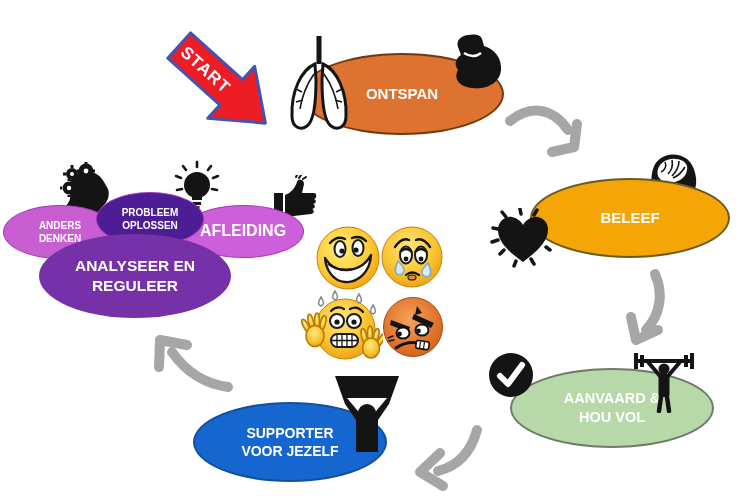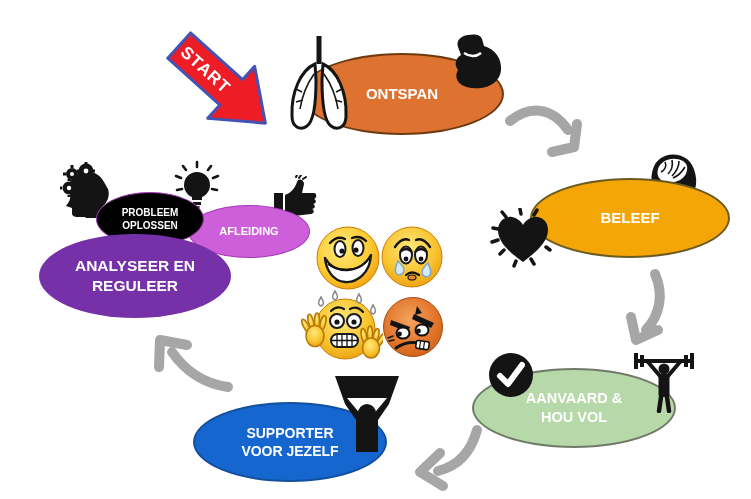--- a/index.html
+++ b/index.html
@@ -9,26 +9,26 @@
   }
   .abs{position:absolute;}
   .node{
     position:absolute;border-radius:50%;display:flex;align-items:center;justify-content:center;
     text-align:center;color:#fff;font-weight:bold;box-sizing:border-box;
   }
   .node .lbl{white-space:pre-line;line-height:1.3;}
   .z1{z-index:1}.z2{z-index:2}.z3{z-index:3}.z4{z-index:4}
   .n-ontspan  {left:300px;top:53px;width:204px;height:82px;border:2px solid #6e3a10;font-size:15px;}
   .n-beleef   {left:530px;top:178px;width:200px;height:80px;border:2px solid #6b5a22;font-size:15px;}
-  .n-aanvaard {left:472px;top:368px;width:204px;height:80px;border:2px solid #6f7a68;font-size:14.5px;}
+  .n-aanvaard {left:510px;top:368px;width:204px;height:80px;border:2px solid #6f7a68;font-size:14.5px;}
   .n-supporter{left:193px;top:402px;width:194px;height:80px;border:2px solid #12509e;font-size:14px;}
   .n-analyseer{left:39px;top:234px;width:192px;height:84px;border:none;font-size:15.5px;}
   .n-anders   {left:3px;top:205px;width:114px;height:54px;border:1.5px solid #a437b8;font-size:10px;}
   .n-probleem {left:96px;top:192px;width:108px;height:54px;border:1.5px solid #a437b8;font-size:10px;}
-  .n-afleiding{left:188px;top:205px;width:122px;height:53px;border:1.5px solid #a437b8;font-size:11px;align-items:center;}
+  .n-afleiding{left:182px;top:205px;width:122px;height:53px;border:1.5px solid #a437b8;font-size:16px;align-items:center;}
   .flow{left:0;top:0;pointer-events:none;}
   .flow g{fill:none;stroke-width:10;stroke-linecap:round;stroke-linejoin:round;}
   .start-wrap{left:160px;top:22px;width:126px;height:126px;}
   .start-wrap text{font-family:"Liberation Sans",sans-serif;font-weight:bold;font-size:17px;fill:#ffffff;letter-spacing:1px;}
   .icon{position:absolute;}
   .ik{fill:#141414;}
   .ik-stroke{stroke:#141414;fill:none;}
 </style>
 </head>
 <body>
@@ -74,26 +74,30 @@
   <div class="node n-aanvaard z2" style="background-color: rgb(183, 216, 168);">
     <span class="lbl">AANVAARD &amp;
 HOU VOL</span>
   </div>
 
   <div class="node n-supporter z2" style="background-color: rgb(22, 102, 208);">
     <span class="lbl">SUPPORTER
 VOOR JEZELF</span>
   </div>
 
+  <div class="node n-anders z2" style="background-color: rgb(201, 94, 210);">
+    <span class="lbl">ANDERS
+DENKEN</span>
+  </div>
 
   <div class="node n-afleiding z2" style="background-color: rgb(206, 95, 218);">
     <span class="lbl">AFLEIDING</span>
   </div>
 
-  <div class="node n-probleem z3" style="background-color: #000000;">
+  <div class="node n-probleem z3" style="background-color: #4c1d95;">
     <span class="lbl">PROBLEEM
 OPLOSSEN</span>
   </div>
 
   <div class="node n-analyseer z4" style="background-color: rgb(118, 48, 168);">
     <span class="lbl">ANALYSEER EN
 REGULEER</span>
   </div>
 
   <svg class="icon z3" style="left:288px;top:34px" width="62" height="100" viewBox="0 0 62 100">

